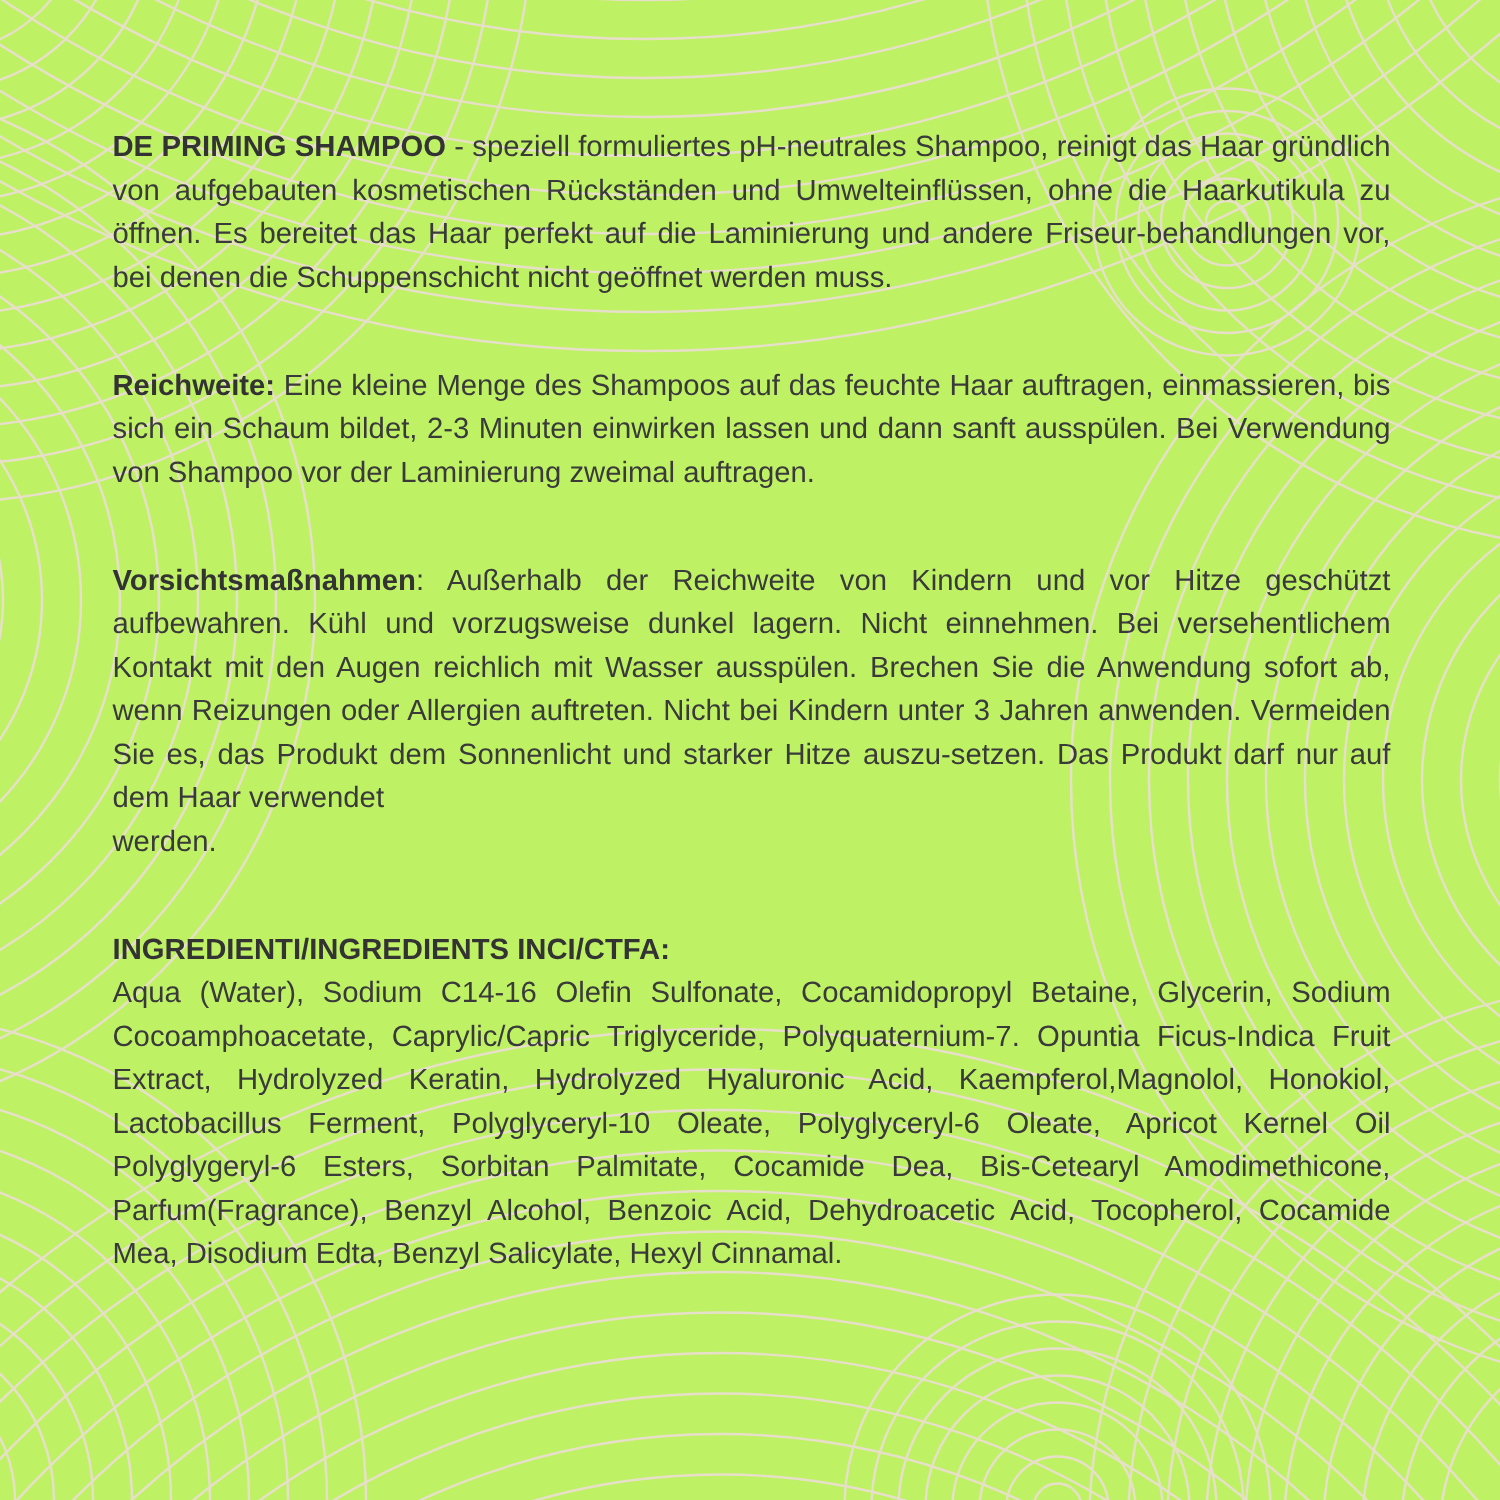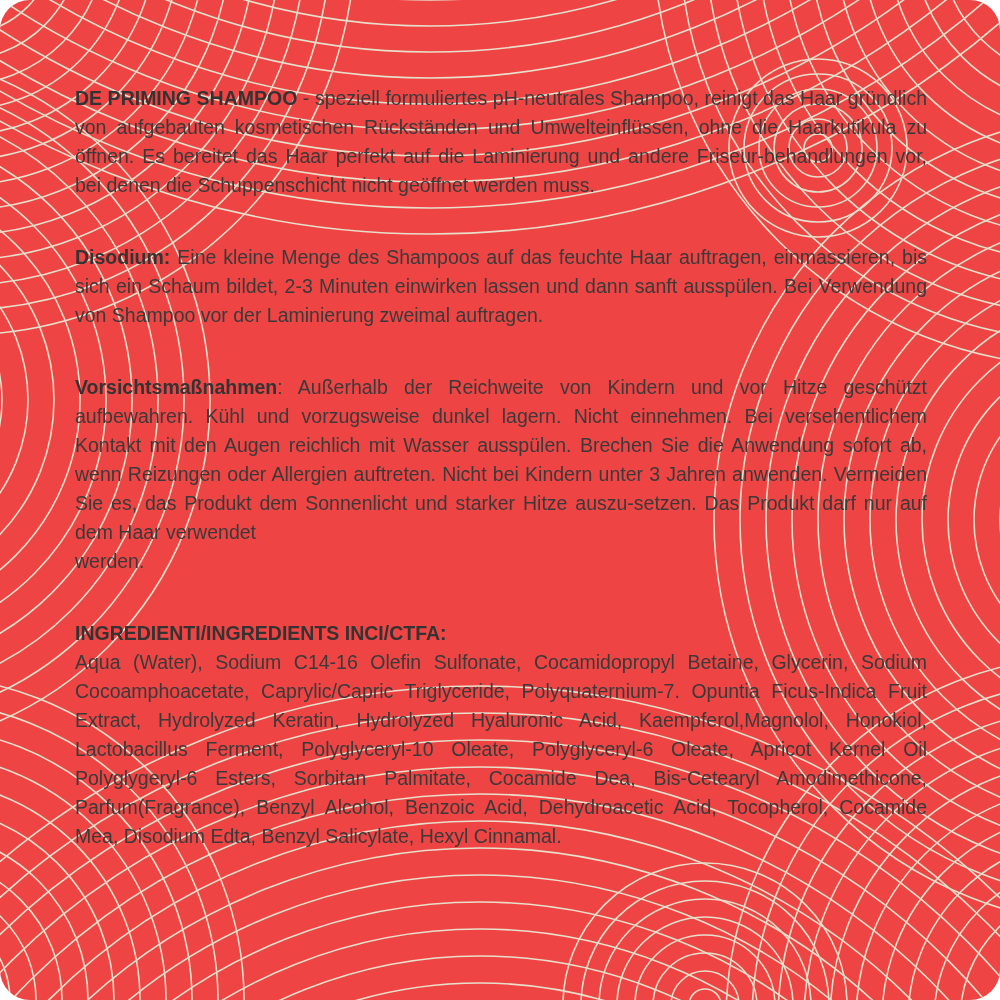--- a/index.html
+++ b/index.html
@@ -6,23 +6,22 @@
   html, body { width: 1000px; height: 1000px; }
   body {
     font-family: "Liberation Sans", sans-serif;
     background: #ffffff;
     overflow: hidden;
   }
   .page {
     position: relative;
     width: 1000px;
     height: 1000px;
-    background: #ef4444;
+    background: #bef264;
     overflow: hidden;
-    border-radius: 30px;
   }
   .pattern-svg {
     position: absolute;
     left: 0; top: 0;
     width: 1000px; height: 1000px;
   }
   .content {
     position: absolute;
     left: 75px;
     right: 73px;
@@ -149,21 +148,21 @@
       <circle cx="-80" cy="1000" r="246" fill="none" stroke="#e8dfcb" stroke-width="1.6"></circle>
       <circle cx="-80" cy="1000" r="272" fill="none" stroke="#e8dfcb" stroke-width="1.6"></circle>
       <circle cx="-80" cy="1000" r="298" fill="none" stroke="#e8dfcb" stroke-width="1.6"></circle>
       <circle cx="-80" cy="1000" r="324" fill="none" stroke="#e8dfcb" stroke-width="1.6"></circle>
     </svg>
 
   <main class="content">
 
     <p class="para"><strong>DE PRIMING SHAMPOO</strong><span class="body-text"> - speziell formuliertes pH-neutrales Shampoo, reinigt das Haar gründlich von aufgebauten kosmetischen Rückständen und Umwelteinflüssen, ohne die Haarkutikula zu öffnen. Es bereitet das Haar perfekt auf die Laminierung und andere Friseur-behandlungen vor, bei denen die Schuppenschicht nicht geöffnet werden muss.</span></p>
 
-    <p class="para"><strong>Disodium:</strong><span class="body-text"> Eine kleine Menge des Shampoos auf das feuchte Haar auftragen, einmassieren, bis sich ein Schaum bildet, 2-3 Minuten einwirken lassen und dann sanft ausspülen. Bei Verwendung von Shampoo vor der Laminierung zweimal auftragen.</span></p>
+    <p class="para"><strong>Reichweite:</strong><span class="body-text"> Eine kleine Menge des Shampoos auf das feuchte Haar auftragen, einmassieren, bis sich ein Schaum bildet, 2-3 Minuten einwirken lassen und dann sanft ausspülen. Bei Verwendung von Shampoo vor der Laminierung zweimal auftragen.</span></p>
 
     <p class="para"><strong>Vorsichtsmaßnahmen</strong><span class="body-text">: Außerhalb der Reichweite von Kindern und vor Hitze geschützt aufbewahren. Kühl und vorzugsweise dunkel lagern. Nicht einnehmen. Bei versehentlichem Kontakt mit den Augen reichlich mit Wasser ausspülen. Brechen Sie die Anwendung sofort ab, wenn Reizungen oder Allergien auftreten. Nicht bei Kindern unter 3 Jahren anwenden. Vermeiden Sie es, das Produkt dem Sonnenlicht und starker Hitze auszu-setzen. Das Produkt darf nur auf dem Haar verwendet
 werden.</span></p>
 
     <p class="para"><strong class="block-title">INGREDIENTI/INGREDIENTS INCI/CTFA:</strong><span class="body-text">Aqua (Water), Sodium C14-16 Olefin Sulfonate, Cocamidopropyl Betaine, Glycerin, Sodium Cocoamphoacetate, Caprylic/Capric Triglyceride, Polyquaternium-7. Opuntia Ficus-Indica Fruit Extract, Hydrolyzed Keratin, Hydrolyzed Hyaluronic Acid, Kaempferol,Magnolol, Honokiol, Lactobacillus Ferment, Polyglyceryl-10 Oleate, Polyglyceryl-6 Oleate, Apricot Kernel Oil Polyglygeryl-6 Esters, Sorbitan Palmitate, Cocamide Dea, Bis-Cetearyl Amodimethicone, Parfum(Fragrance), Benzyl Alcohol, Benzoic Acid, Dehydroacetic Acid, Tocopherol, Cocamide Mea, Disodium Edta, Benzyl Salicylate, Hexyl Cinnamal.</span></p>
 
   </main>
 </div>
 
 </body></html>

